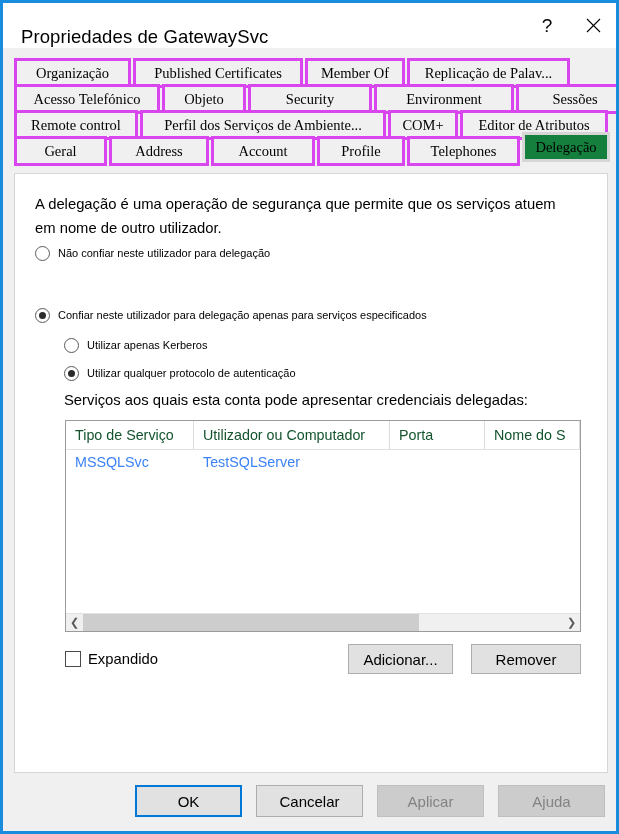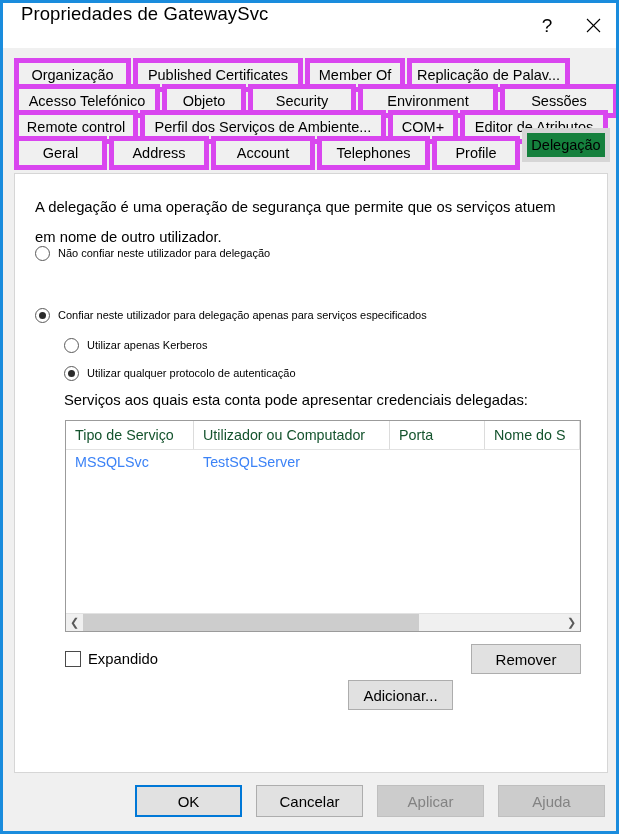--- a/index.html
+++ b/index.html
@@ -21,21 +21,21 @@
     overflow: hidden;
   }
   
   .titlebar {
     position: absolute;
     left: 0; top: 0;
     width: 100%;
     height: 45px;
     background: #ffffff;
     display: flex;
-    align-items: flex-start;
+    align-items: flex-end;
   }
   .title-text {
     font-size: 18.5px;
     color: #000000;
     margin-left: 18px;
     letter-spacing: .1px;
     white-space: nowrap;
   }
   .titlebar-buttons {
     margin-left: auto;
@@ -63,30 +63,31 @@
     width: 594px;
   }
   .tabrow {
     display: flex;
     height: 24px;
     margin-bottom: 2px;
     gap: 2px;
   }
   .tab {
     background: #f0f0f0;
-    border: 5px solid #d946ef;
+    border: 3px solid #d946ef;
     box-sizing: border-box;
     display: flex;
     align-items: center;
     justify-content: center;
     font-size: 14.5px;
     color: #000;
     white-space: nowrap;
     padding: 12px 8px;
     flex: 0 0 auto;
+    font-family: Liberation Serif, serif;
   }
   .tab.active {
     background: #15803d;
     border-bottom-color: #ffffff;
     height: 28px;
     align-self: flex-end;
     margin-bottom: -2px;
     border-color: #d6d6d6;
     position: relative;
     z-index: 3;
@@ -103,21 +104,21 @@
     background: #ffffff;
     border: 1px solid #d6d6d6;
     box-sizing: border-box;
   }
   .desc {
     position: absolute;
     left: 20px;
     top: 18px;
     width: 545px;
     font-size: 14.8px;
-    line-height: 30px;
+    line-height: 24px;
     color: #000;
   }
 
   
   .radio-row {
     position: absolute;
     display: flex;
     align-items: center;
     font-size: 11px;
     color: #000;
@@ -270,21 +271,20 @@
     background: #cccccc;
     border-color: #bfbfbf;
     color: #838383;
   }
   .btn-add {
     position: absolute;
     left: 333px;
     top: 470px;
     width: 105px;
     height: 30px;
-    margin-top: 36px;
   }
   .btn-remove {
     position: absolute;
     left: 456px;
     top: 470px;
     width: 110px;
     height: 30px;
   }
 
   
@@ -335,38 +335,38 @@
     <div class="tabrow">
       <div class="tab" style="width:117px">Organização</div>
       <div class="tab" style="width:170px">Published Certificates</div>
       <div class="tab" style="width:100px">Member Of</div>
       <div class="tab" style="width:163px">Replicação de Palav...</div>
     </div>
 
     <div class="tabrow">
       <div class="tab" style="width:146px">Acesso Telefónico</div>
       <div class="tab" style="width:84px">Objeto</div>
-      <div class="tab" style="width:108px">Security</div>
+      <div class="tab" style="width:124px">Security</div>
       <div class="tab" style="width:140px">Environment</div>
       <div class="tab" style="width:118px">Sessões</div>
     </div>
 
     <div class="tabrow">
       <div class="tab" style="width:124px">Remote control</div>
       <div class="tab" style="width:246px">Perfil dos Serviços de Ambiente...</div>
       <div class="tab" style="width:70px">COM+</div>
       <div class="tab" style="width:148px">Editor de Atributos</div>
     </div>
 
     <div class="tabrow last">
       <div class="tab" style="width:93px">Geral</div>
       <div class="tab" style="width:100px">Address</div>
       <div class="tab" style="width:104px">Account</div>
+      <div class="tab" style="width:88px">Profile</div>
       <div class="tab" style="width:113px">Telephones</div>
-      <div class="tab" style="width:88px">Profile</div>
       <div class="tab active" style="width:88px">Delegação</div>
     </div>
   </div>
 
   <div class="panel">
 
     <div class="desc">A delegação é uma operação de segurança que permite que os serviços atuem em nome de outro utilizador.</div>
 
     <div class="radio-row" style="left:20px; top:72px;">
       <span class="radio"></span>

